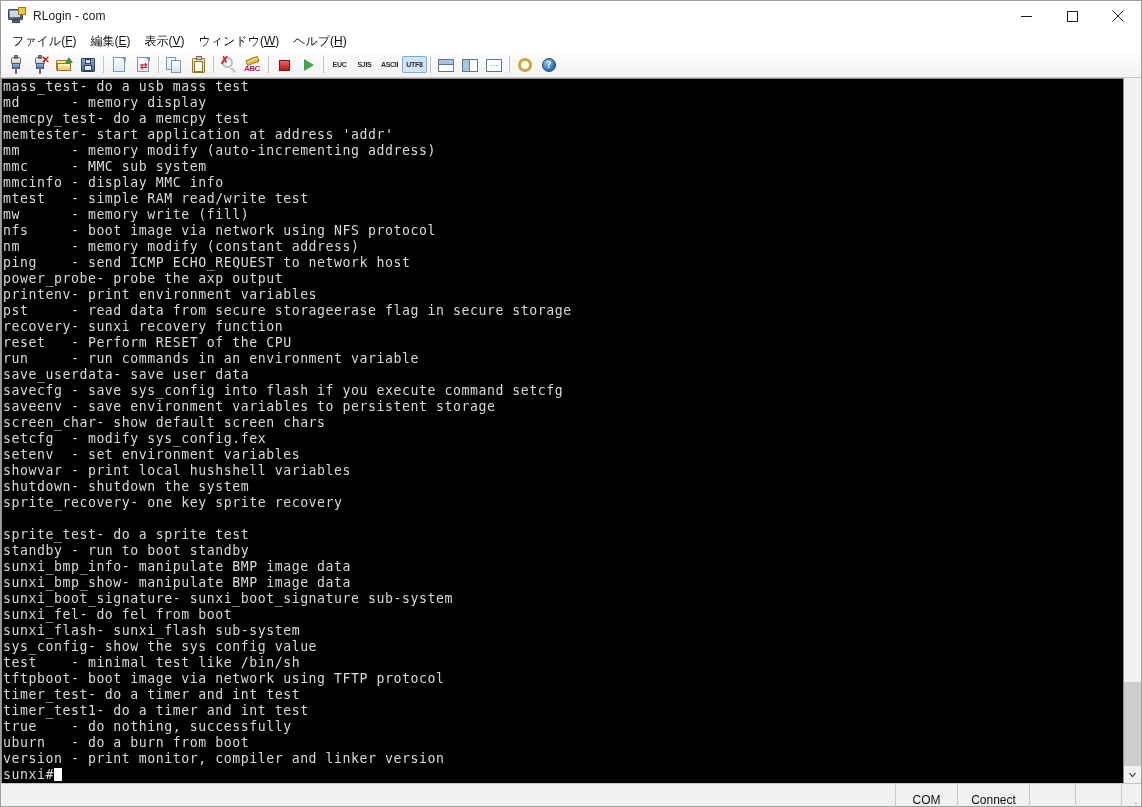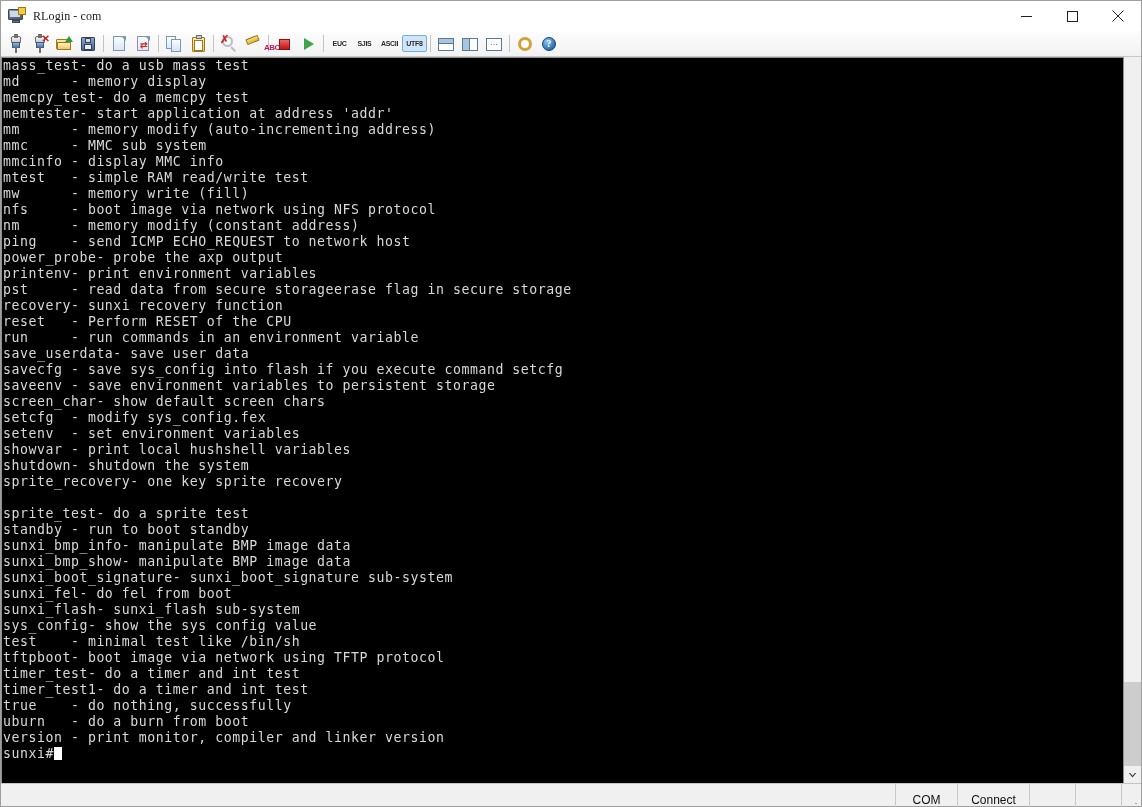--- a/index.html
+++ b/index.html
@@ -26,21 +26,20 @@
   }
 
   
   .titlebar {
     height: 30px;
     flex: 0 0 30px;
     background: #ffffff;
     display: flex;
     align-items: center;
     position: relative;
-    font-family: Liberation Serif, serif;
   }
   .title-icon {
     width: 18px;
     height: 18px;
     margin-left: 7px;
     margin-right: 7px;
     position: relative;
     flex: 0 0 18px;
   }
   .title-icon .mon-body {
@@ -263,21 +262,21 @@
     position:absolute; left:0px; top:-1px; color:#cf2a2a; font-size:11px;
     font-weight:bold; line-height:11px;
   }
 
   .abc-pen {
     position:absolute; left:2px; top:2px; width:13px; height:6px;
     background: linear-gradient(#ffe270,#e0b225); border:1px solid #8d6f16;
     box-sizing:border-box; transform:rotate(-22deg); border-radius:1px;
   }
   .abc-txt {
-    position:absolute; left:20px; top:9px; color:#c1185b; font-size:8px;
+    position:absolute; left:0; top:9px; color:#c1185b; font-size:8px;
     font-weight:bold; line-height:8px; letter-spacing:-0.5px;
     font-family: "Liberation Sans", sans-serif;
   }
 
   .stop-sq {
     position:absolute; left:4px; top:4px; width:11px; height:11px;
     background: linear-gradient(#f06464,#c01616); border:1px solid #8d1111;
     box-sizing:border-box;
   }
   .play-tri {
@@ -473,20 +472,27 @@
       </div>
       <div class="win-btn">
         <svg width="12" height="12" viewBox="0 0 12 12">
             <line x1="0.5" y1="0.5" x2="11.5" y2="11.5" stroke="#202020" stroke-width="1"></line>
             <line x1="11.5" y1="0.5" x2="0.5" y2="11.5" stroke="#202020" stroke-width="1"></line>
           </svg>
       </div>
     </div>
   </div>
 
+  <div class="menubar">
+    <div class="menu-item"><span>ファイル</span>(<span class="ul">F</span>)</div>
+    <div class="menu-item"><span>編集</span>(<span class="ul">E</span>)</div>
+    <div class="menu-item"><span>表示</span>(<span class="ul">V</span>)</div>
+    <div class="menu-item"><span>ウィンドウ</span>(<span class="ul">W</span>)</div>
+    <div class="menu-item"><span>ヘルプ</span>(<span class="ul">H</span>)</div>
+  </div>
 
   <div class="toolbar">
 
     <div class="tb-btn">
       <div class="ic">
         <div class="plug-h">
             <div class="plug-pin1"></div>
             <div class="plug-pin2"></div>
           </div>
         <div class="plug-body"></div>

